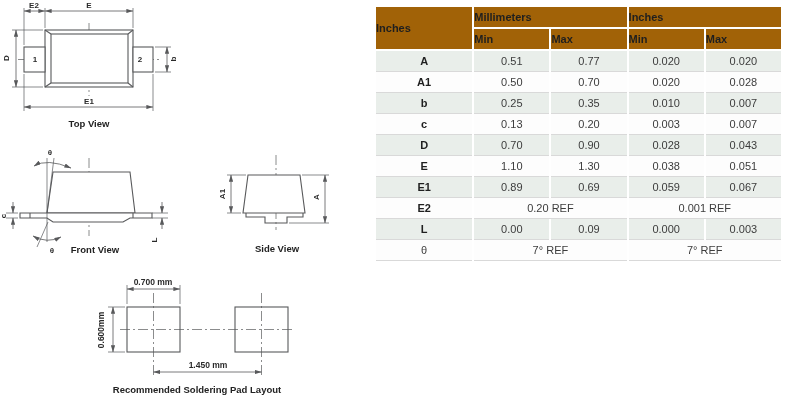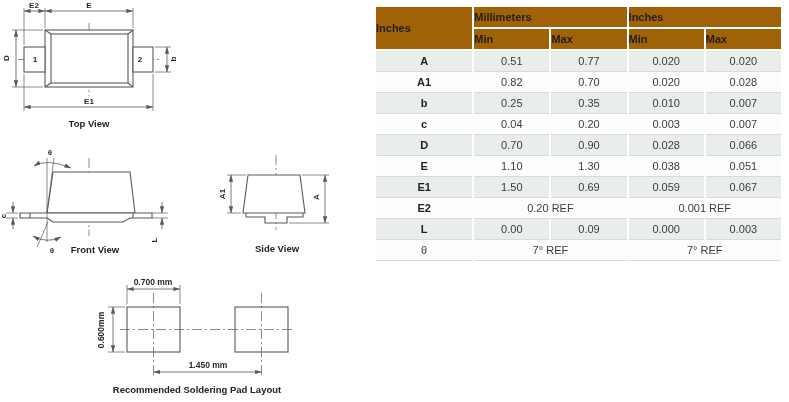--- a/index.html
+++ b/index.html
@@ -182,56 +182,56 @@
     <tbody>
         <tr class="alt">
           <td class="sym">A</td>
           <td>0.51</td>
           <td>0.77</td>
           <td>0.020</td>
           <td>0.020</td>
         </tr>
         <tr>
           <td class="sym">A1</td>
-          <td>0.82</td>
+          <td>0.50</td>
           <td>0.70</td>
           <td>0.020</td>
           <td>0.028</td>
         </tr>
         <tr class="alt">
           <td class="sym">b</td>
           <td>0.25</td>
           <td>0.35</td>
           <td>0.010</td>
           <td>0.007</td>
         </tr>
         <tr>
           <td class="sym">c</td>
-          <td>0.04</td>
+          <td>0.13</td>
           <td>0.20</td>
           <td>0.003</td>
           <td>0.007</td>
         </tr>
         <tr class="alt">
           <td class="sym">D</td>
           <td>0.70</td>
           <td>0.90</td>
           <td>0.028</td>
-          <td>0.066</td>
+          <td>0.043</td>
         </tr>
         <tr>
           <td class="sym">E</td>
           <td>1.10</td>
           <td>1.30</td>
           <td>0.038</td>
           <td>0.051</td>
         </tr>
         <tr class="alt">
           <td class="sym">E1</td>
-          <td>1.50</td>
+          <td>0.89</td>
           <td>0.69</td>
           <td>0.059</td>
           <td>0.067</td>
         </tr>
         <tr>
           <td class="sym">E2</td>
           <td colspan="2">0.20 REF</td>
           <td colspan="2">0.001 REF</td>
         </tr>
         <tr class="alt">

